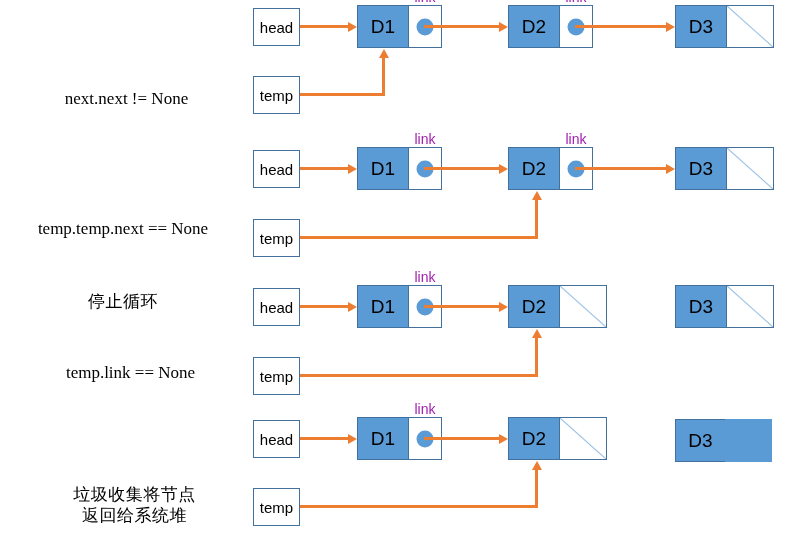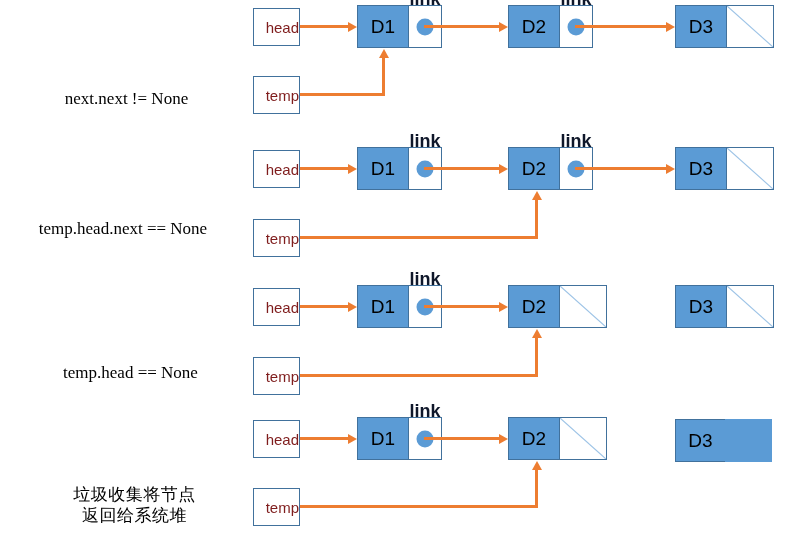--- a/index.html
+++ b/index.html
@@ -38,24 +38,24 @@
   
   .ptr-box {
     position: absolute;
     width: 47px;
     height: 38px;
     border: 1px solid #41719C;
     background: #ffffff;
     box-sizing: border-box;
     display: flex;
     align-items: center;
-    justify-content: flex-end;
+    justify-content: center;
     font-family: "Liberation Sans", sans-serif;
     font-size: 15px;
-    color: #7f1d1d;
+    color: #000000;
   }
 
   
   .node {
     position: absolute;
     height: 43px;
     display: flex;
     box-sizing: border-box;
     border: 1px solid #41719C;
   }
@@ -90,24 +90,23 @@
     top: 50%;
     transform: translate(-50%, -50%);
   }
   
   .link-label {
     position: absolute;
     left: 50%;
     transform: translateX(-50%);
     top: -17px;
     font-family: "Liberation Sans", sans-serif;
-    font-size: 18px;
-    color: #0f172a;
+    font-size: 14px;
+    color: #a21caf;
     white-space: nowrap;
-    font-weight: bold;
   }
   
   .slash {
     position: absolute;
     left: 0; top: 0; right: 0; bottom: 0;
   }
 
   
   .node.collected {
     border: none;
@@ -194,21 +193,22 @@
 <div class="node wide" style="left:675px; top:5px;">
   <div class="data">D3</div>
   <div class="link">
     <svg class="slash" viewBox="0 0 46 41" preserveAspectRatio="none">
       <line x1="0" y1="0" x2="46" y2="41" stroke="#9DC3E6" stroke-width="1.2"></line>
     </svg>
   </div>
 </div>
 
 <div class="caption" style="left:8px; top:178px; width:230px;">
-  <span class="en">temp.head.next == None</span>
+  <span class="en">temp.temp.next == None</span>
+  <span class="cn" style="margin-top:12px;">停止循环</span>
 </div>
 
 <div class="ptr-box" style="left:253px; top:150px;">
   <span>head</span>
 </div>
 <div class="ptr-box" style="left:253px; top:219px;">
   <span>temp</span>
 </div>
 
 <div class="seg-h" style="left:300px; top:167px; width:48px;"></div>
@@ -241,21 +241,21 @@
 <div class="node wide" style="left:675px; top:147px;">
   <div class="data">D3</div>
   <div class="link">
     <svg class="slash" viewBox="0 0 46 41" preserveAspectRatio="none">
       <line x1="0" y1="0" x2="46" y2="41" stroke="#9DC3E6" stroke-width="1.2"></line>
     </svg>
   </div>
 </div>
 
 <div class="caption" style="left:18px; top:322px; width:225px;">
-  <span class="en">temp.head == None</span>
+  <span class="en">temp.link == None</span>
 </div>
 
 <div class="ptr-box" style="left:253px; top:288px;">
   <span>head</span>
 </div>
 <div class="ptr-box" style="left:253px; top:357px;">
   <span>temp</span>
 </div>
 
 <div class="seg-h" style="left:300px; top:305px; width:48px;"></div>

